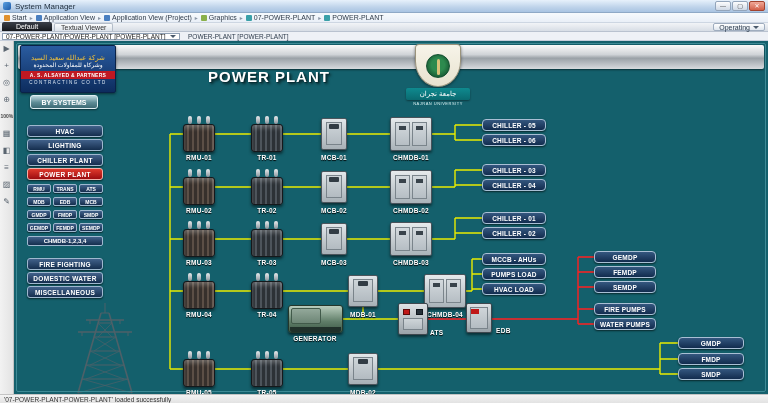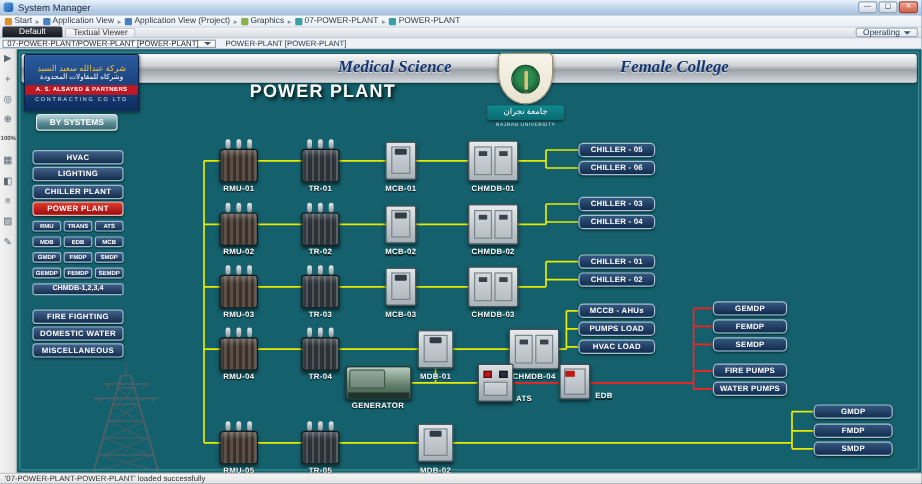--- a/index.html
+++ b/index.html
@@ -202,22 +202,20 @@
 
   <div class="frame"></div>
 
   <div class="band"></div>
   <div class="company">
     <div class="ar1">شركة عبدالله سعيد السيد</div>
     <div class="ar2">وشركاه للمقاولات المحدودة</div>
     <div class="en1">A. S. ALSAYED &amp; PARTNERS</div>
     <div class="en2">CONTRACTING CO LTD</div>
   </div>
-  <div class="bldg" style="left:235px;width:160px">Medical Science</div>
-  <div class="bldg" style="left:468px;width:160px">Female College</div>
   <div class="shield">
       <span class="emblem"></span>
     </div>
   <div class="uni-ribbon">جامعة نجران</div>
   <div class="uni-en">NAJRAN UNIVERSITY</div>
   <div class="page-title">POWER PLANT</div>
 
   <div class="by-systems">BY SYSTEMS</div>
   <div class="navbtn" style="top:84px">HVAC</div>
   <div class="navbtn" style="top:98px">LIGHTING</div>

